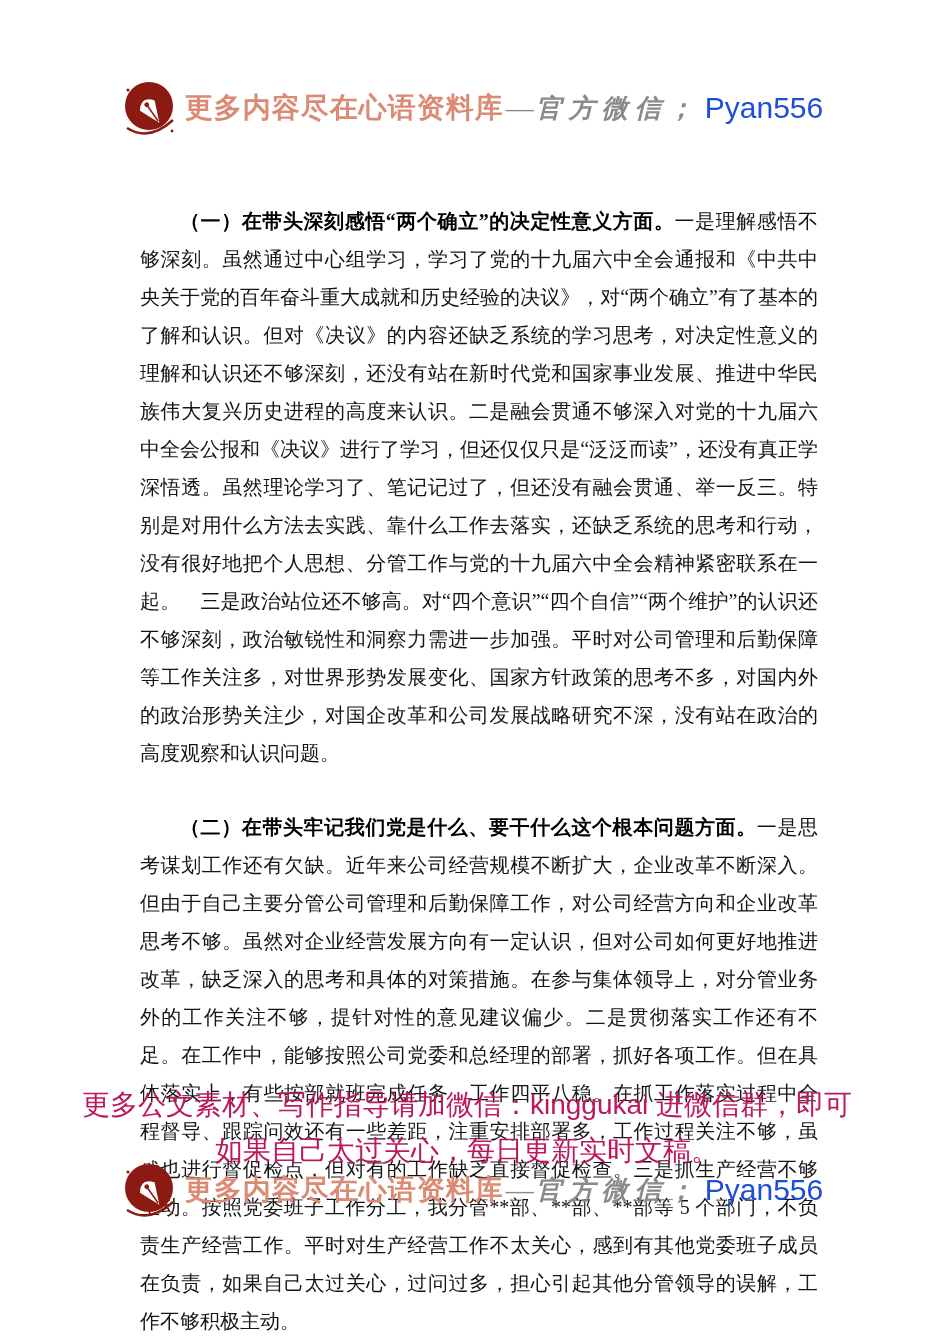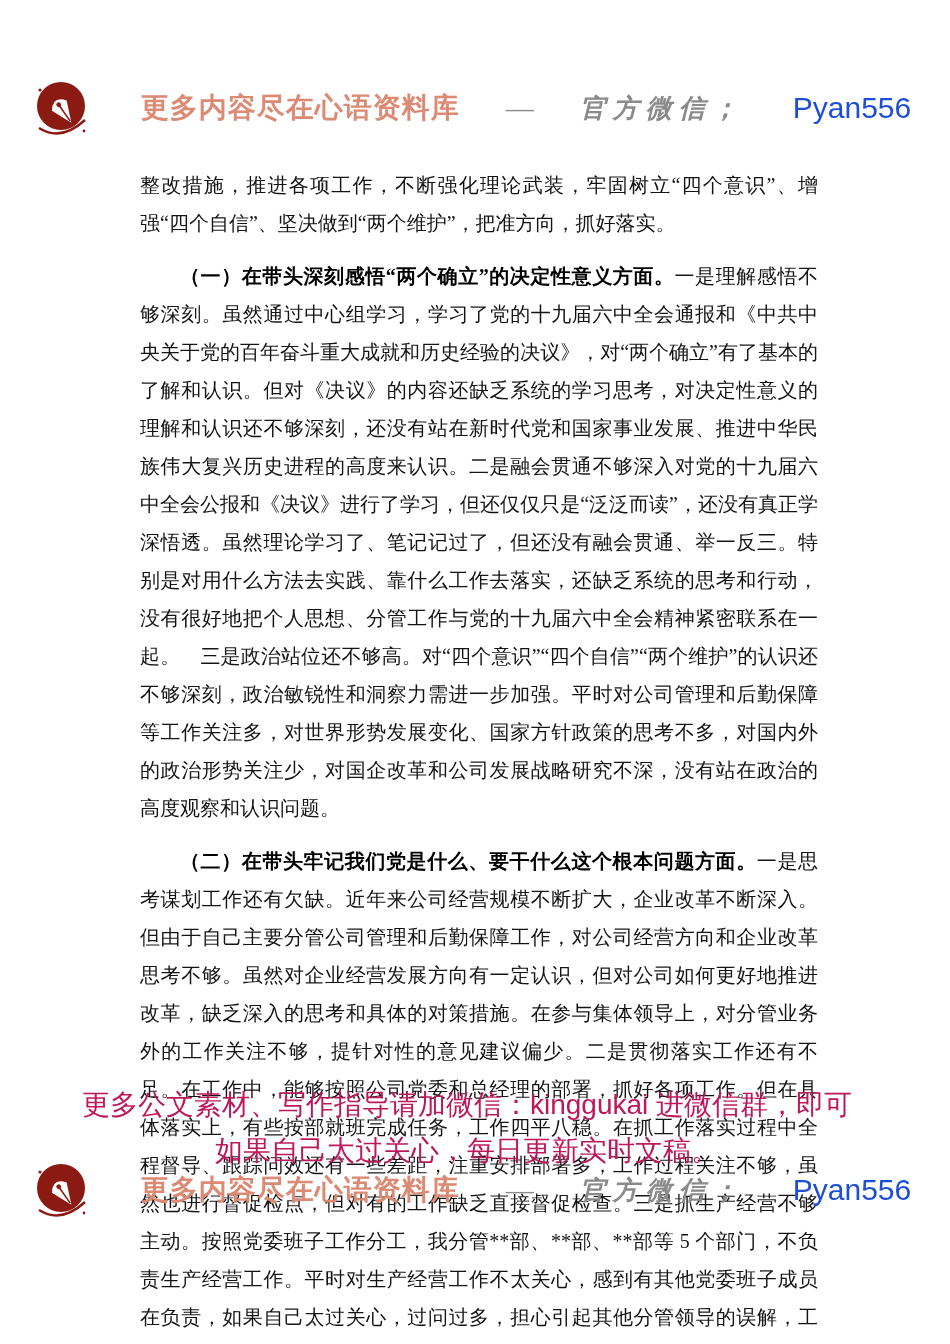--- a/index.html
+++ b/index.html
@@ -18,21 +18,20 @@
 
   
   .brand {
     position: absolute;
     left: 0;
     right: 8px;
     display: flex;
     justify-content: center;
     align-items: center;
     white-space: nowrap;
-    gap: 44px;
   }
   .brand-top { top: 76px; }
   .brand-bottom { top: 1158px; }
   .logo-wrap {
     width: 60px;
     height: 64px;
     margin-right: 6px;
     flex: 0 0 auto;
   }
   .brand-main {
@@ -68,21 +67,21 @@
     position: absolute;
     top: 166px;
     left: 140px;
     width: 678px;
     font-size: 20px;
     line-height: 38px;
     color: #141414;
     text-align: justify;
   }
   .para { margin: 0 0 15px 0; }
-  .para.indent { text-indent: 2em; }
+  .para.indent { text-indent: 2em; margin-top: 36px; }
   .lead {
     font-weight: 700;
     color: #000000;
   }
 
   
   .promo {
     position: absolute;
     top: 1082px;
     left: 0;
@@ -116,21 +115,20 @@
         </g>
       </svg>
     </span>
     <span class="brand-main">更多内容尽在心语资料库</span>
     <span class="brand-dash">—</span>
     <span class="brand-wechat">官方微信；</span>
     <span class="brand-id">Pyan556</span>
   </div>
 
   <div class="doc-body">
-    <p class="para"><span class="body-text">整改措施，推进各项工作，不断强化理论武装，牢固树立“四个意识”、增强“四个自信”、坚决做到“两个维护”，把准方向，抓好落实。</span></p>
 
     <p class="para indent"><span class="lead">（一）在带头深刻感悟“两个确立”的决定性意义方面。</span><span class="body-text">一是理解感悟不够深刻。虽然通过中心组学习，学习了党的十九届六中全会通报和《中共中央关于党的百年奋斗重大成就和历史经验的决议》，对“两个确立”有了基本的了解和认识。但对《决议》的内容还缺乏系统的学习思考，对决定性意义的理解和认识还不够深刻，还没有站在新时代党和国家事业发展、推进中华民族伟大复兴历史进程的高度来认识。二是融会贯通不够深入对党的十九届六中全会公报和《决议》进行了学习，但还仅仅只是“泛泛而读”，还没有真正学深悟透。虽然理论学习了、笔记记过了，但还没有融会贯通、举一反三。特别是对用什么方法去实践、靠什么工作去落实，还缺乏系统的思考和行动，没有很好地把个人思想、分管工作与党的十九届六中全会精神紧密联系在一起。　三是政治站位还不够高。对“四个意识”“四个自信”“两个维护”的认识还不够深刻，政治敏锐性和洞察力需进一步加强。平时对公司管理和后勤保障等工作关注多，对世界形势发展变化、国家方针政策的思考不多，对国内外的政治形势关注少，对国企改革和公司发展战略研究不深，没有站在政治的高度观察和认识问题。</span></p>
 
     <p class="para indent"><span class="lead">（二）在带头牢记我们党是什么、要干什么这个根本问题方面。</span><span class="body-text">一是思考谋划工作还有欠缺。近年来公司经营规模不断扩大，企业改革不断深入。但由于自己主要分管公司管理和后勤保障工作，对公司经营方向和企业改革思考不够。虽然对企业经营发展方向有一定认识，但对公司如何更好地推进改革，缺乏深入的思考和具体的对策措施。在参与集体领导上，对分管业务外的工作关注不够，提针对性的意见建议偏少。二是贯彻落实工作还有不足。在工作中，能够按照公司党委和总经理的部署，抓好各项工作。但在具体落实上，有些按部就班完成任务，工作四平八稳。在抓工作落实过程中全程督导、跟踪问效还有一些差距，注重安排部署多，工作过程关注不够，虽然也进行督促检点，但对有的工作缺乏直接督促检查。三是抓生产经营不够主动。按照党委班子工作分工，我分管**部、**部、**部等 5 个部门，不负责生产经营工作。平时对生产经营工作不太关心，感到有其他党委班子成员在负责，如果自己太过关心，过问过多，担心引起其他分管领导的误解，工作不够积极主动。</span></p>
 
   </div>
 
   <div class="promo">
     <div class="promo-line">更多公文素材、写作指导请加微信：kinggukai 进微信群，即可</div>
     <div class="promo-line">如果自己太过关心，每日更新实时文稿。</div>

